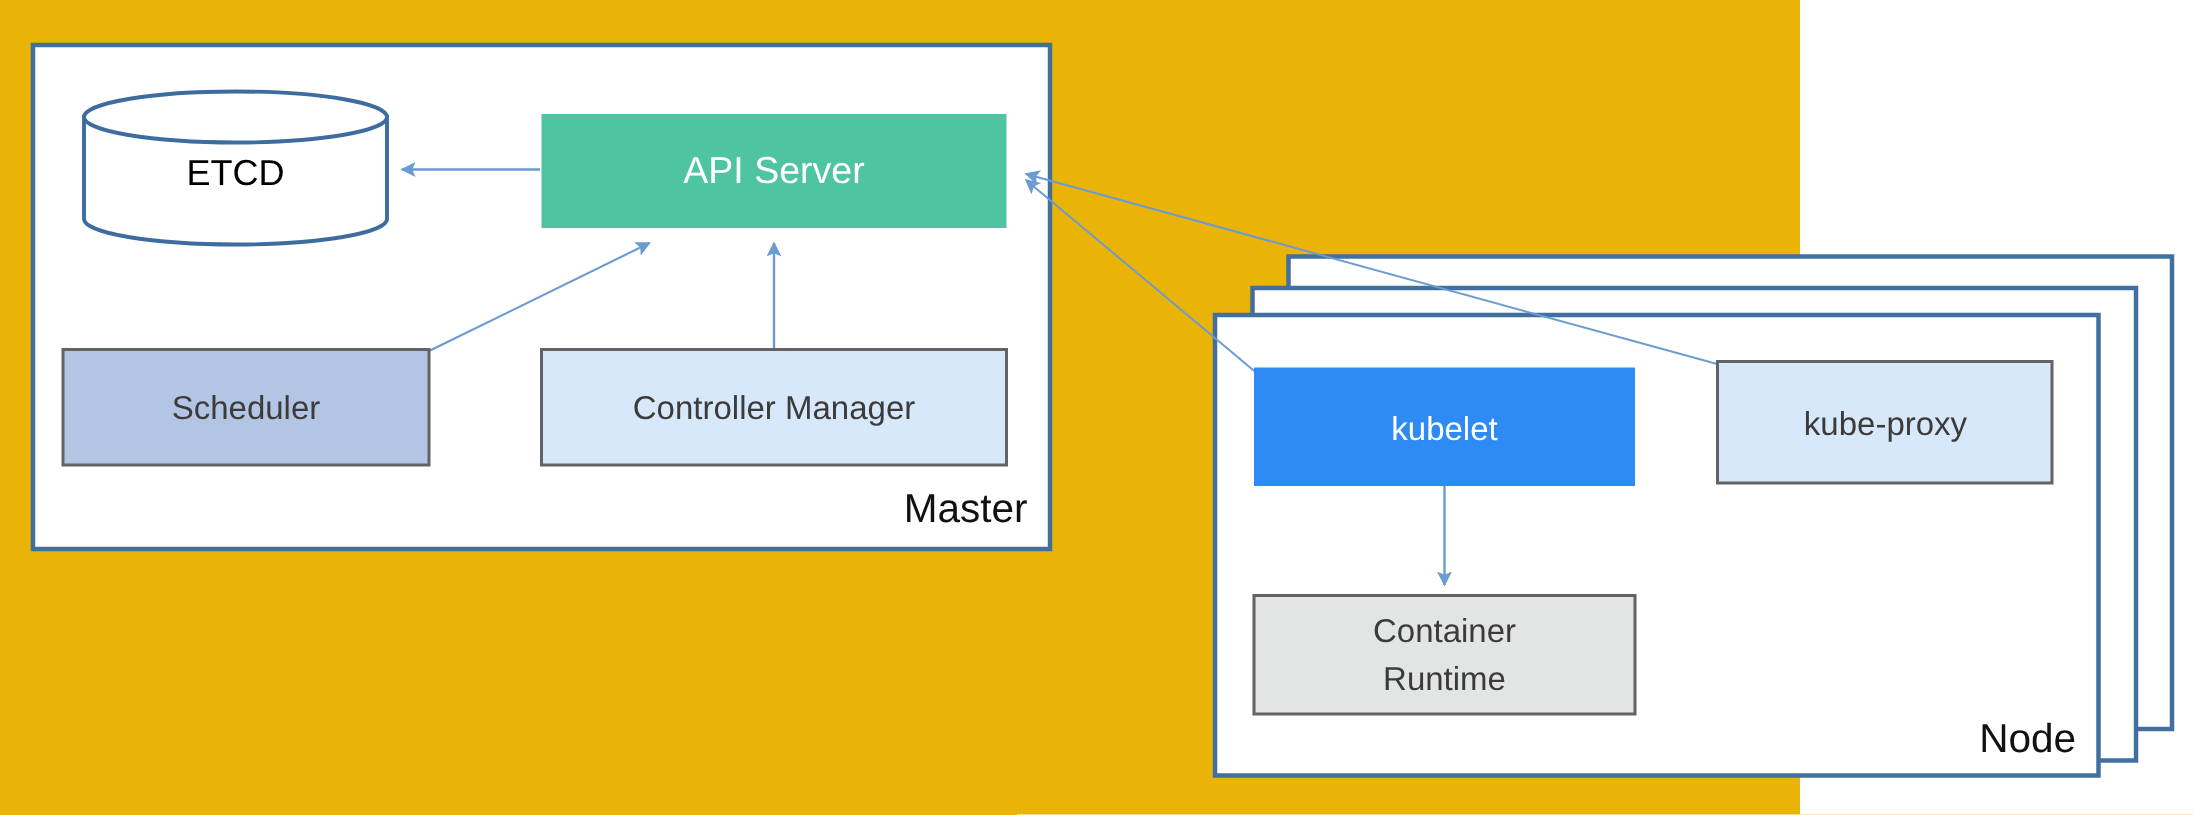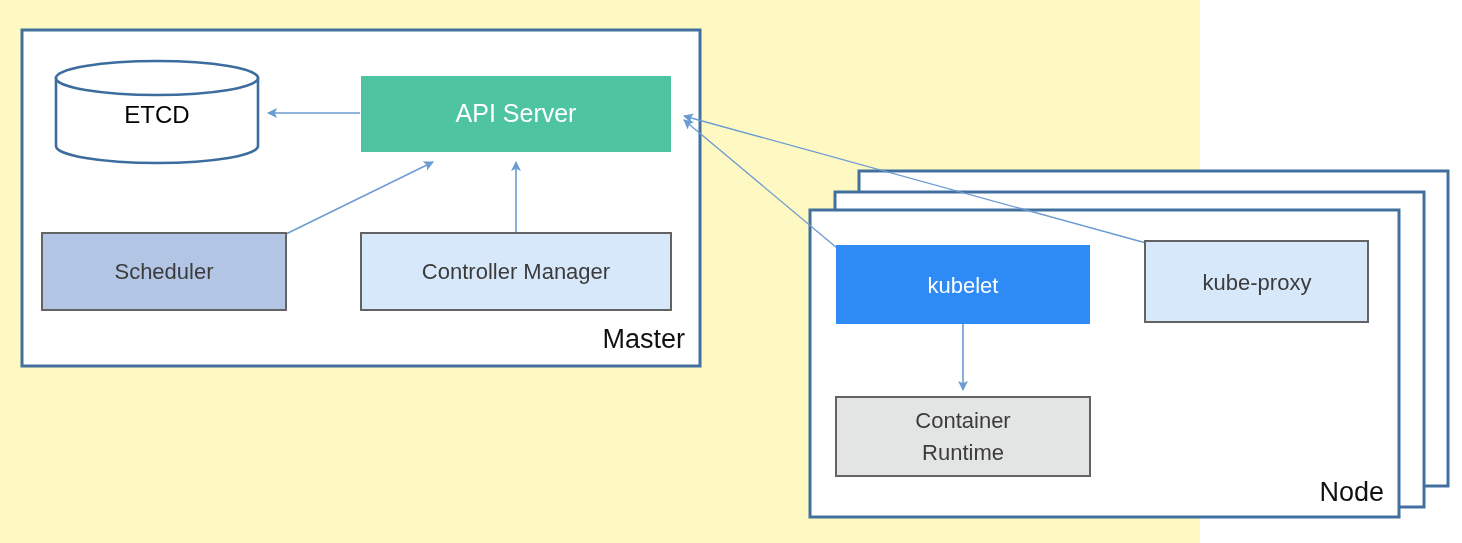--- a/index.html
+++ b/index.html
@@ -10,21 +10,21 @@
   body {
     width: 1462px;
     height: 543px;
     font-family: "Liberation Sans", sans-serif;
     overflow: hidden;
   }
   #diagram-root {
     position: relative;
     width: 1200px;
     height: 543px;
-    background: #fef9c3;
+    background: #eab308;
   }
   svg.canvas {
     position: absolute;
     top: 0;
     left: 0;
     width: 1462px;
     height: 543px;
     display: block;
   }
   .node-label-text {

